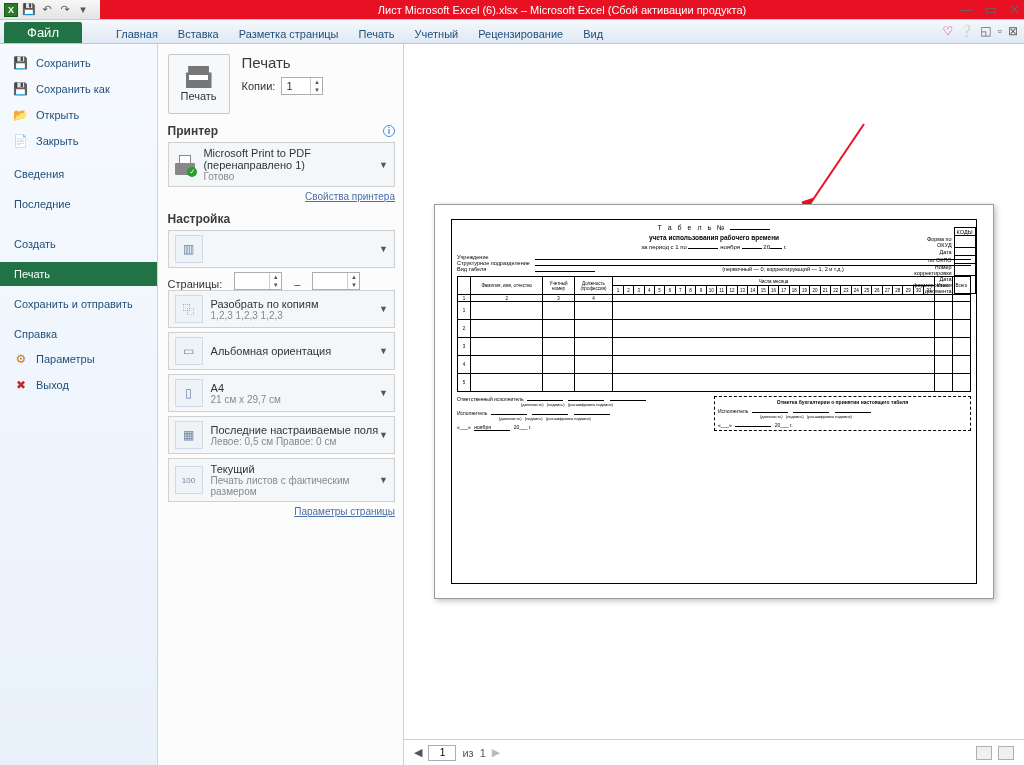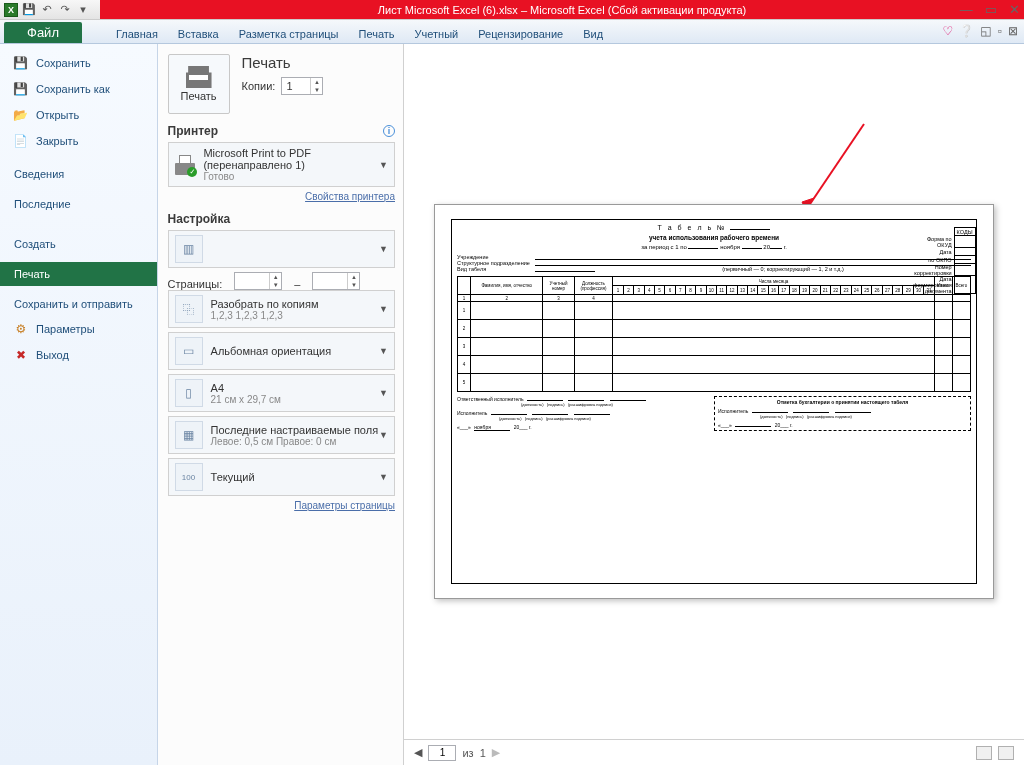--- a/index.html
+++ b/index.html
@@ -156,20 +156,23 @@
       </div>
     <div class="item" style="margin-top:16px">
         <span>Создать</span>
       </div>
     <div class="item sel" style="margin-top:6px">
         <span>Печать</span>
       </div>
     <div class="item" style="margin-top:6px">
         <span>Сохранить и отправить</span>
       </div>
+    <div class="item" style="margin-top:6px">
+        <span>Справка</span>
+      </div>
     <div class="item">
         <span class="ico" style="color:#c77f25">⚙</span>
         <span>Параметры</span>
       </div>
     <div class="item">
         <span class="ico" style="color:#c62828">✖</span>
         <span>Выход</span>
       </div>
   </div>
 
@@ -270,20 +273,21 @@
           <div class="t1">Последние настраиваемые поля</div>
           <div class="t2">Левое: 0,5 см   Правое: 0 см</div>
         </div>
       <span class="chev">▼</span>
     </div>
 
     <div class="wideitem">
       <div class="iconbox" style="font-size:8px">100</div>
       <div>
           <div class="t1">Текущий</div>
+          <div class="t2">Печать листов с фактическим размером</div>
         </div>
       <span class="chev">▼</span>
     </div>
 
     <div class="linkr">Параметры страницы</div>
   </div>
 
   <div class="preview-area">
     <div class="preview-content">
 

